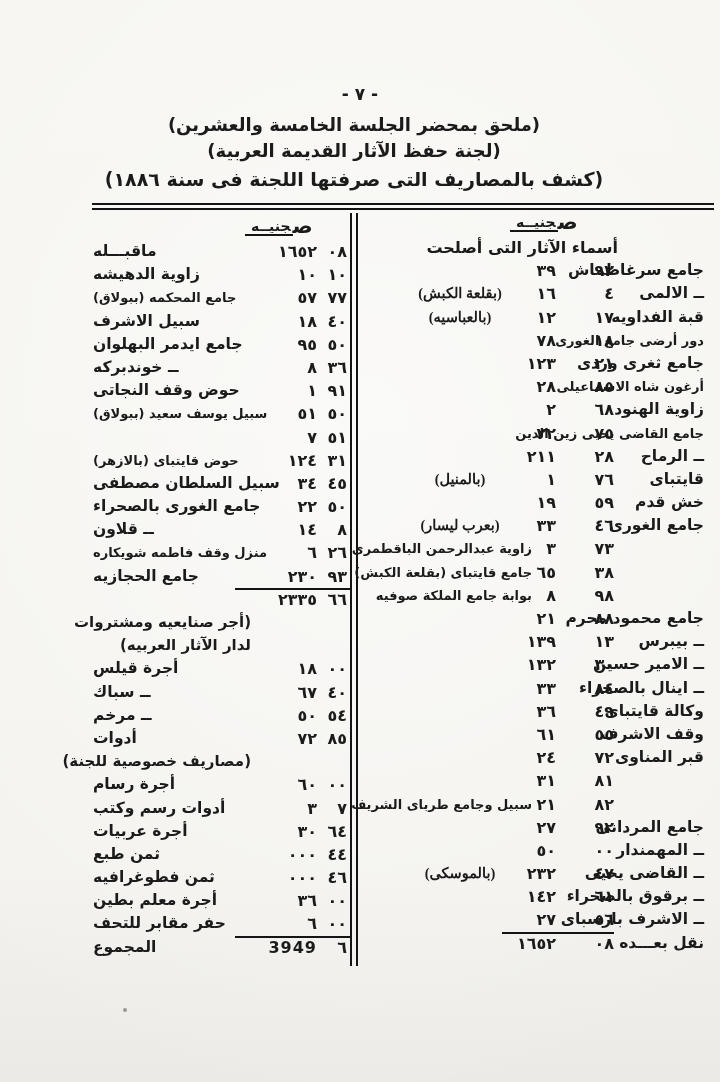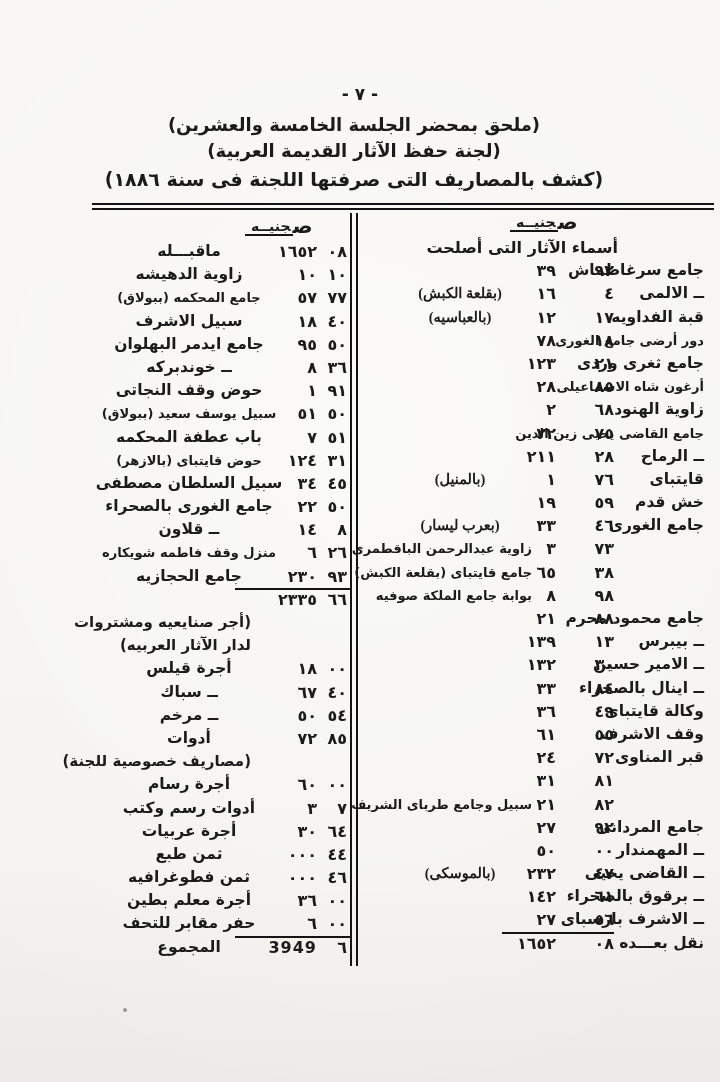--- a/index.html
+++ b/index.html
@@ -35,21 +35,21 @@
   .rows-left{position:absolute;top:26px;left:0;width:100%;}
   .row{position:relative;height:23.2px;line-height:23px;font-size:15.5px;white-space:nowrap;}
   .row .np,.row .nq{position:absolute;text-align:right;font-size:16px;letter-spacing:1px;}
   #pane-right .np{left:132px;width:62px;}
   #pane-right .nq{left:224px;width:28px;}
   #pane-left .np{left:152px;width:72px;}
   #pane-left .nq{left:232px;width:22px;}
   #pane-right .nm{position:absolute;right:8px;}
   #pane-right .nm-l{position:absolute;left:2px;width:168px;text-align:right;}
   #pane-right .tail{position:absolute;left:26px;width:144px;text-align:center;font-size:14.5px;font-family:Liberation Serif, serif;}
-  #pane-left .nm{position:absolute;left:0;width:192px;text-align:center;}
+  #pane-left .nm{position:absolute;left:0;width:192px;text-align:left;}
   .sm{font-size:13px !important;}
   .sect{font-size:15px;}
   #pane-right .sect{text-align:right;padding-right:94px;font-size:16px;}
   #pane-left .sect{text-align:right;padding-right:100px;}
   .rule{position:absolute;top:0;height:0;border-top:2px solid #141414;}
   #pane-right .rule{left:140px;width:112px;}
   #pane-left .rule{left:142px;width:116px;}
   .speck{position:absolute;width:4px;height:4px;border-radius:50%;background:#9a9892;}
 </style>
 </head>
@@ -270,21 +270,20 @@
           <span class="nm">حوض وقف النجاتى</span>
           <span class="np">١</span>
           <span class="nq">٩١</span>
         </div>
         <div class="row">
           <span class="nm sm">سبيل يوسف سعيد (ببولاق)</span>
           <span class="np">٥١</span>
           <span class="nq">٥٠</span>
         </div>
         <div class="row">
-          <span class="nm">باب عطفة المحكمه</span>
           <span class="np">٧</span>
           <span class="nq">٥١</span>
         </div>
         <div class="row">
           <span class="nm sm">حوض قايتباى (بالازهر)</span>
           <span class="np">١٢٤</span>
           <span class="nq">٣١</span>
         </div>
         <div class="row">
           <span class="nm">سبيل السلطان مصطفى</span>

